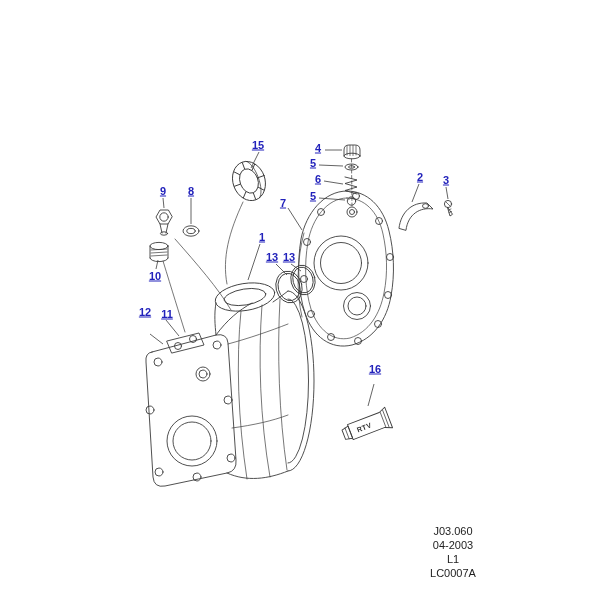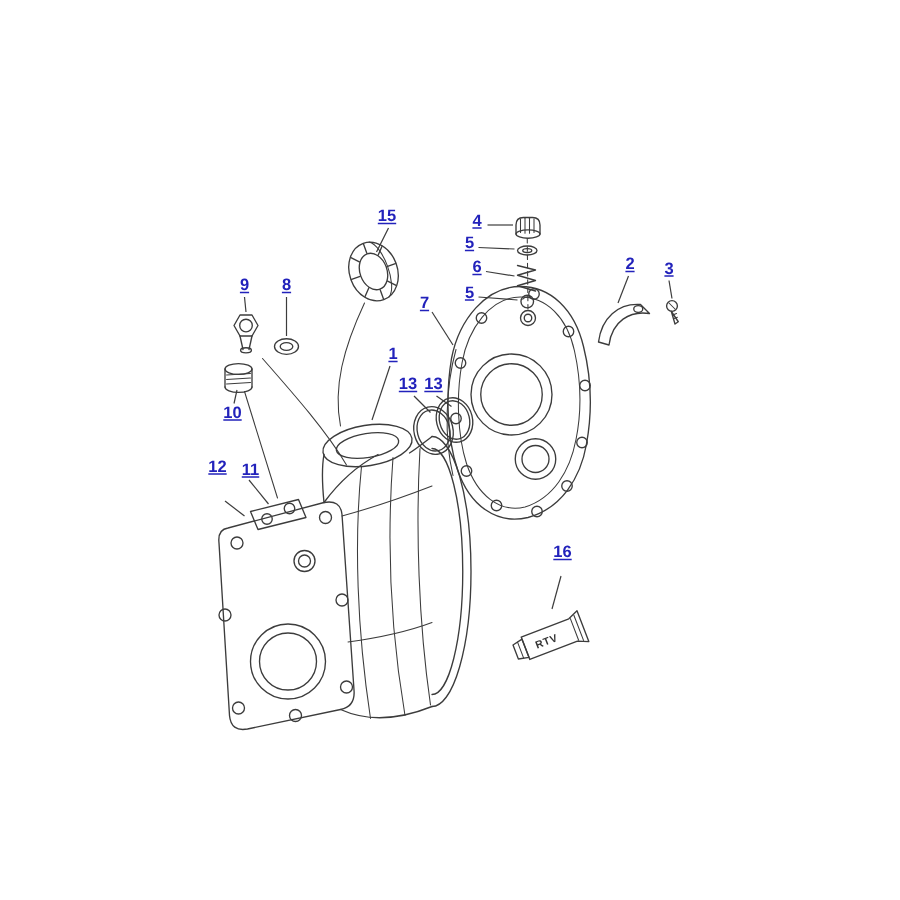--- a/index.html
+++ b/index.html
@@ -267,14 +267,20 @@
       <div class="callout" style="left: 283px; top: 203px;">7</div>
       <div class="callout" style="left: 262px; top: 237px;">1</div>
       <div class="callout" style="left: 272px; top: 257px;">13</div>
       <div class="callout" style="left: 289px; top: 257px; text-decoration: underline;">13</div>
       <div class="callout" style="left: 155px; top: 276px;">10</div>
       <div class="callout" style="left: 167px; top: 314px;">11</div>
       <div class="callout" style="left: 145px; top: 312px;">12</div>
       <div class="callout" style="left: 375px; top: 369px;">16</div>
     </div>
 
+  <div class="ref-block">
+    <div>J03.060</div>
+    <div>04-2003</div>
+    <div>L1</div>
+    <div>LC0007A</div>
+  </div>
 
 </div>
 
 </body></html>

